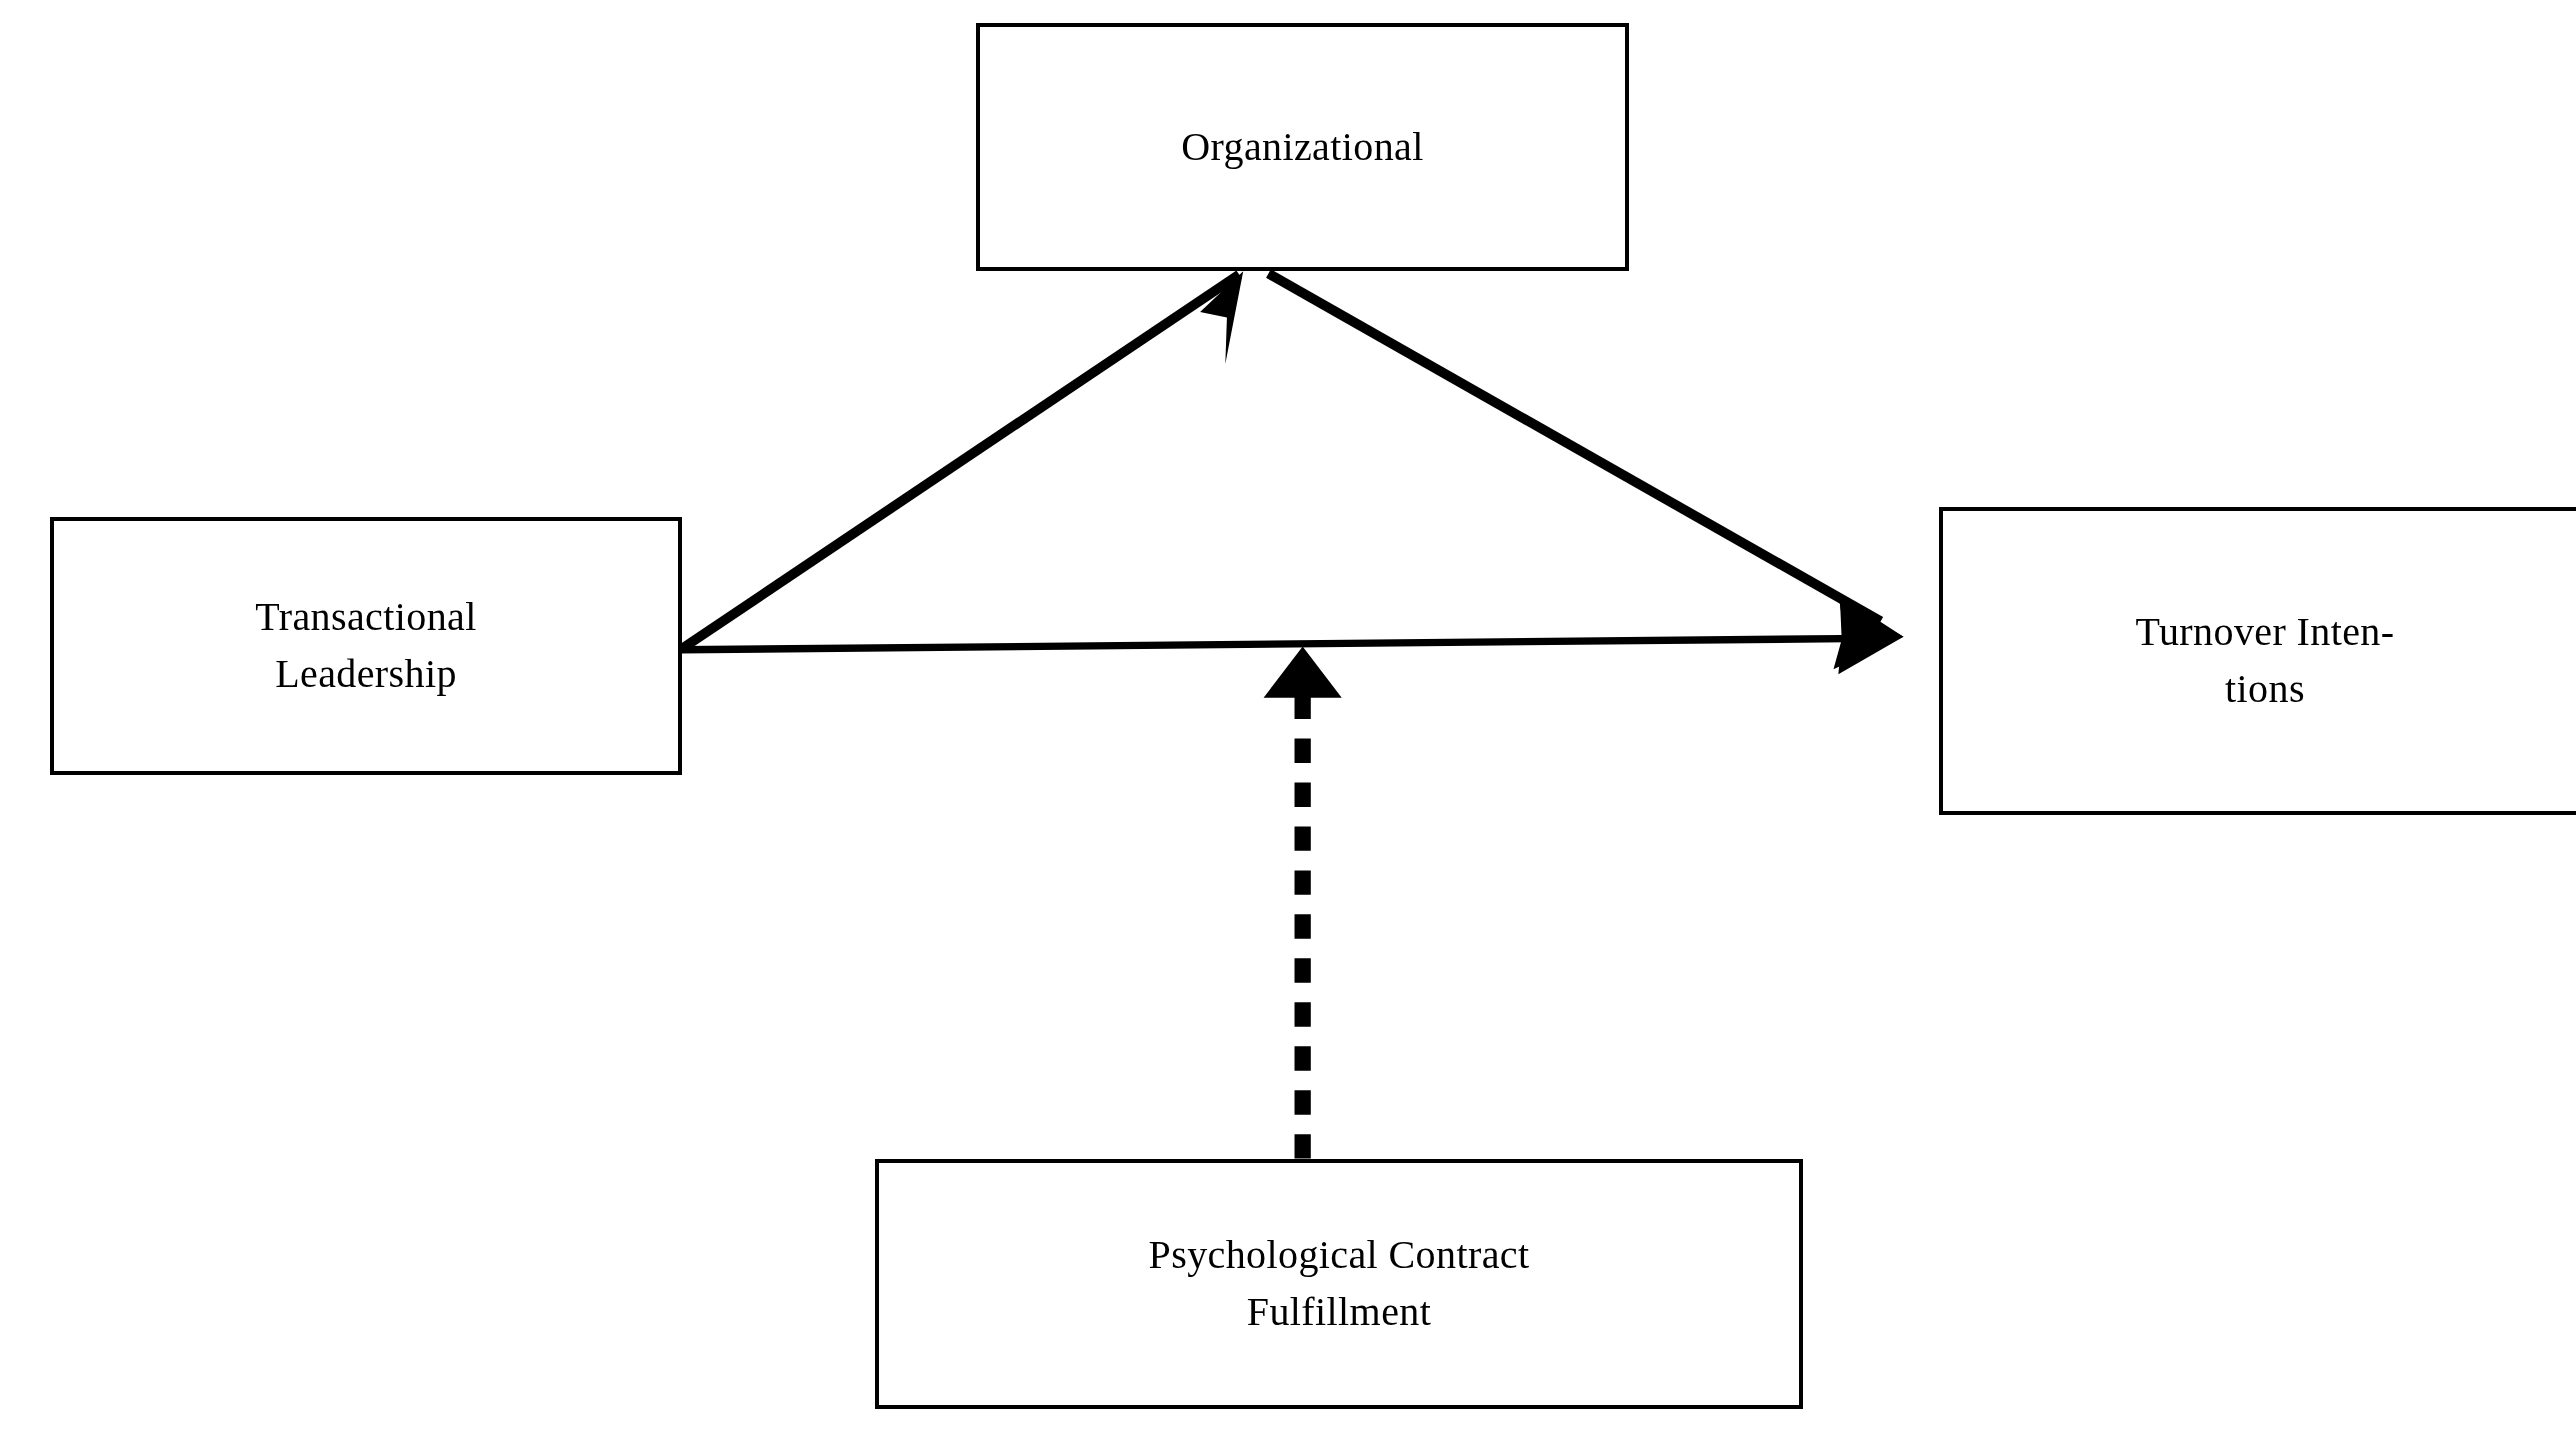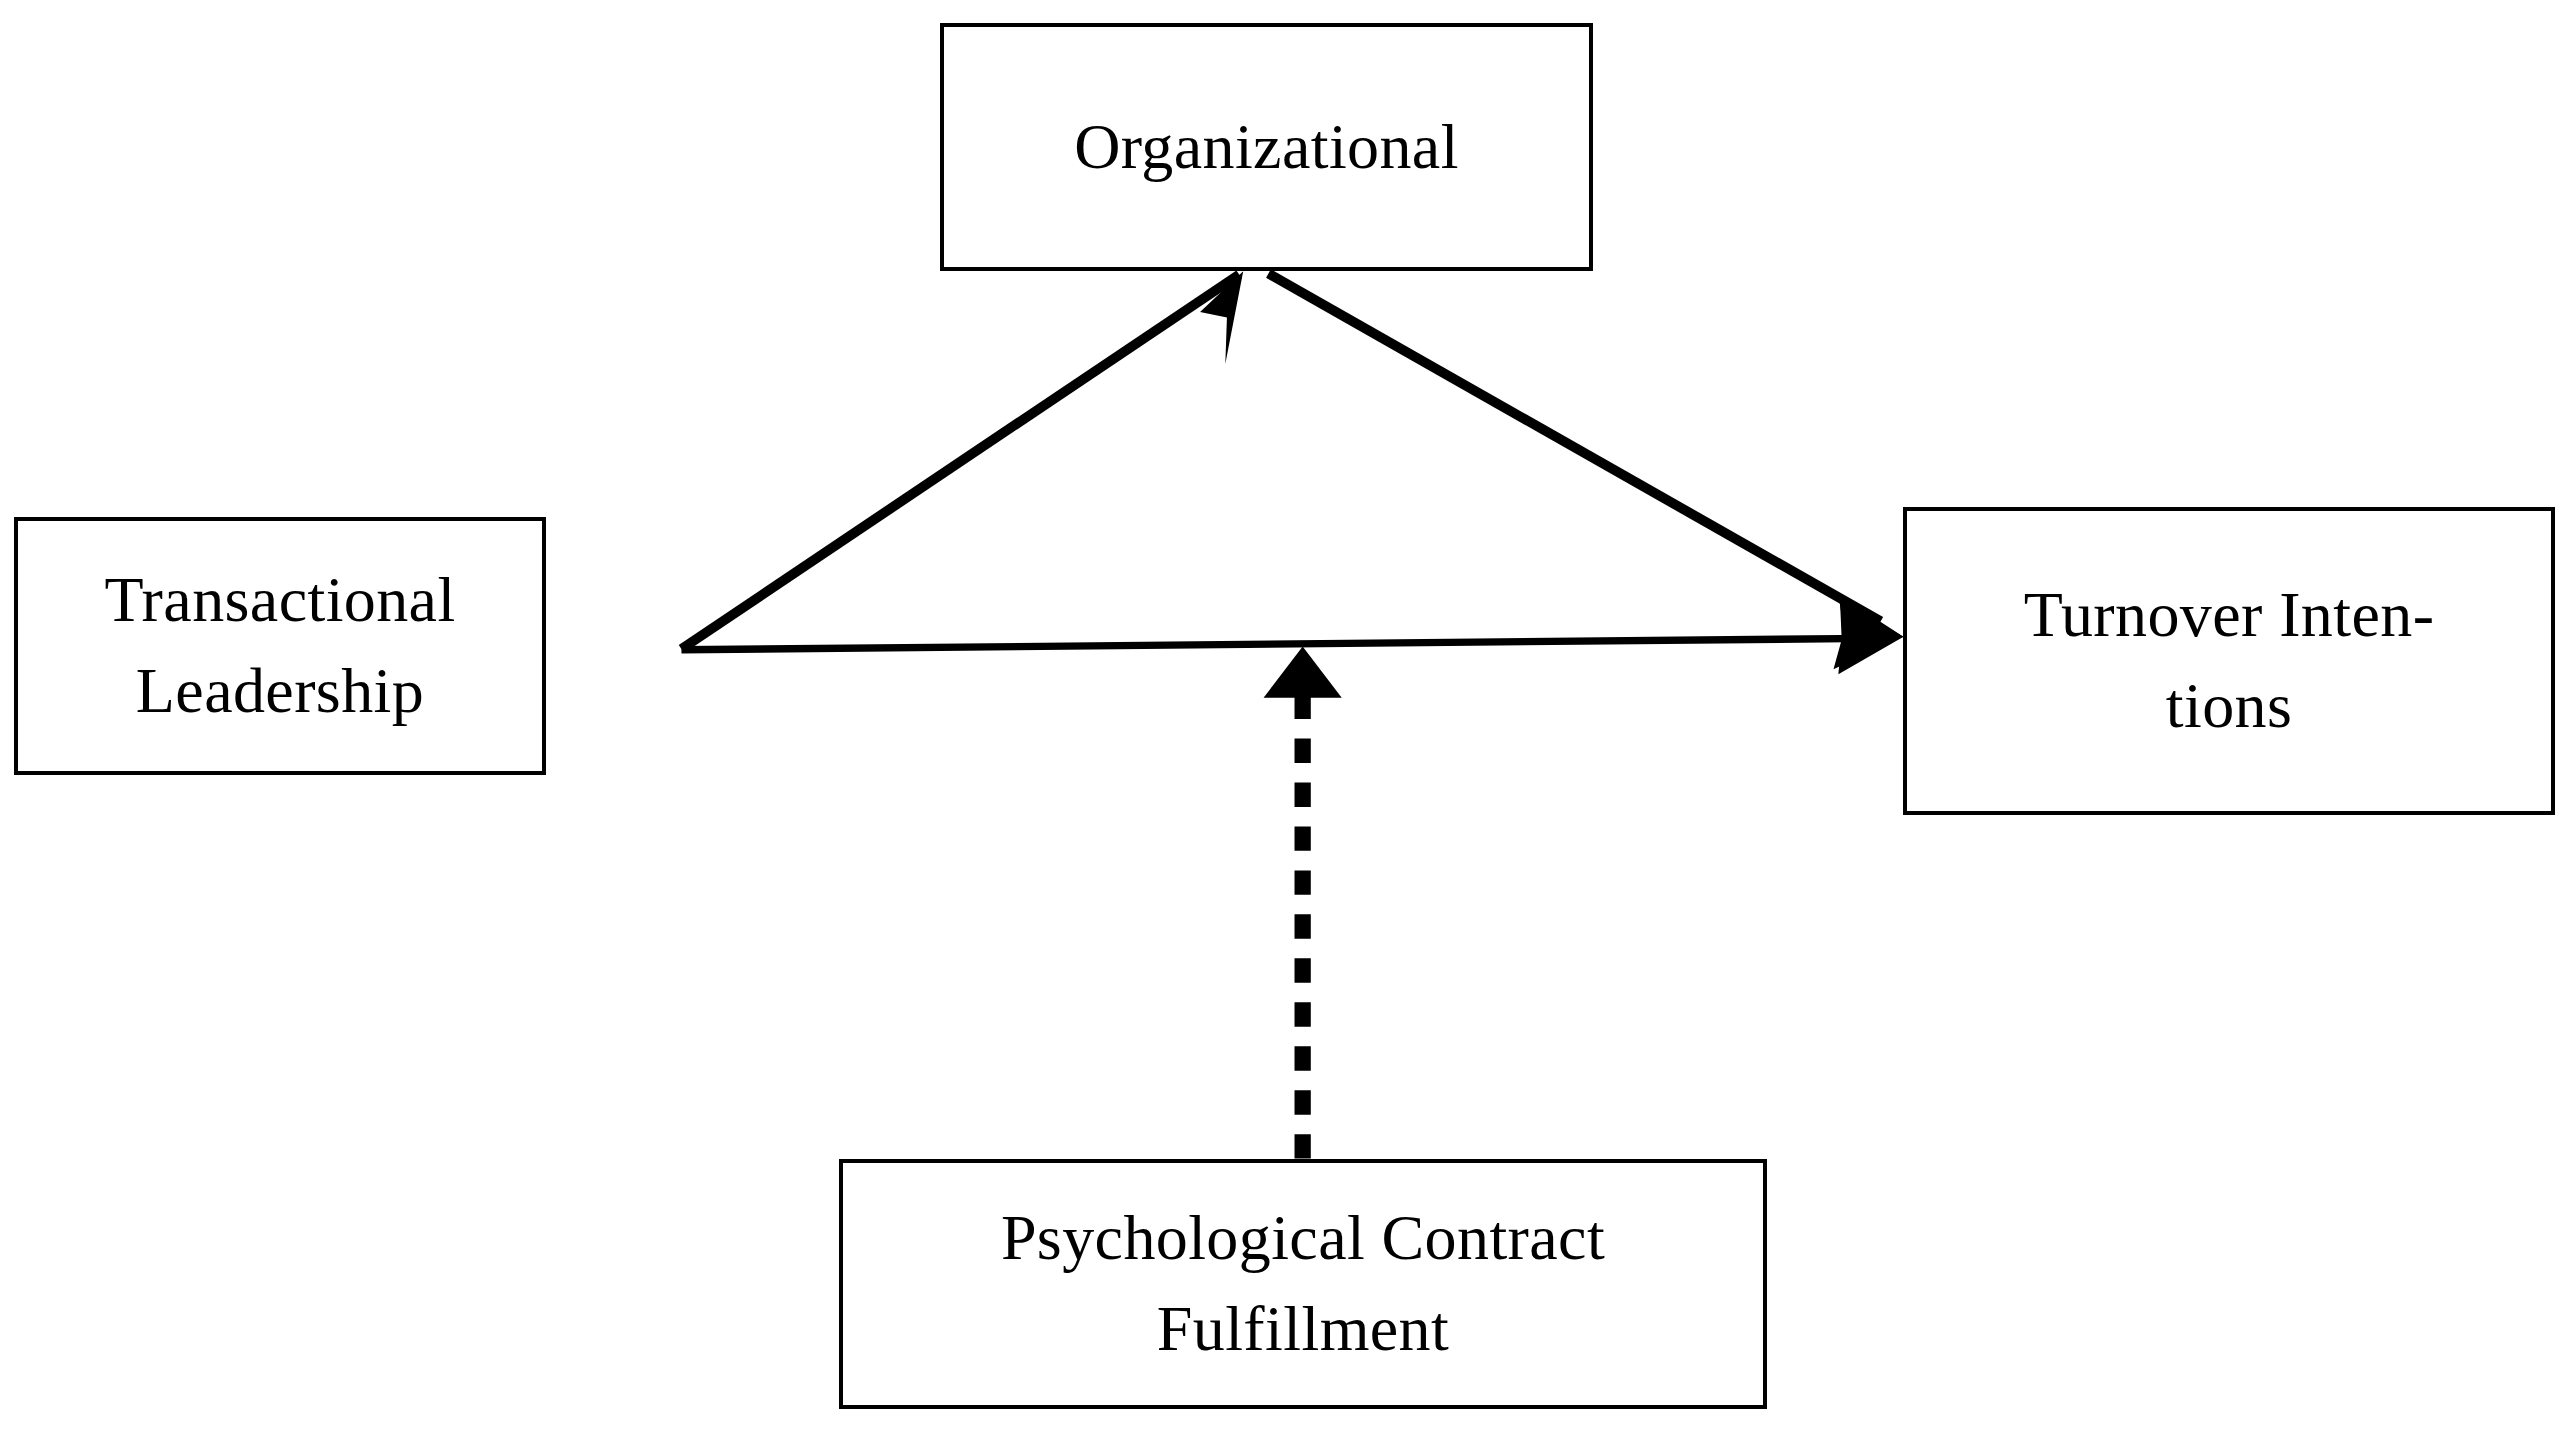--- a/index.html
+++ b/index.html
@@ -28,38 +28,39 @@
     position: absolute;
     box-sizing: border-box;
     border: 4.9px solid #000000;
     background: #ffffff;
     display: flex;
     flex-direction: column;
     align-items: center;
     justify-content: center;
     text-align: center;
     color: #000000;
-    font-size: 64px;
+    font-size: 40px;
     line-height: 1.42;
     letter-spacing: 0.4px;
+    margin-left: 36px;
   }
   .node-box .node-line {
     display: block;
     white-space: pre;
   }
   #box-organizational-climate {
     left: 940px;
     top: 23px;
     width: 653px;
     height: 248px;
   }
   #box-transactional-leadership {
     left: 14px;
     top: 517px;
-    width: 532px;
+    width: 632px;
     height: 258px;
   }
   #box-turnover-intentions {
     left: 1903px;
     top: 507px;
     width: 652px;
     height: 308px;
   }
   #box-psychological-contract-fulfillment {
     left: 839px;

